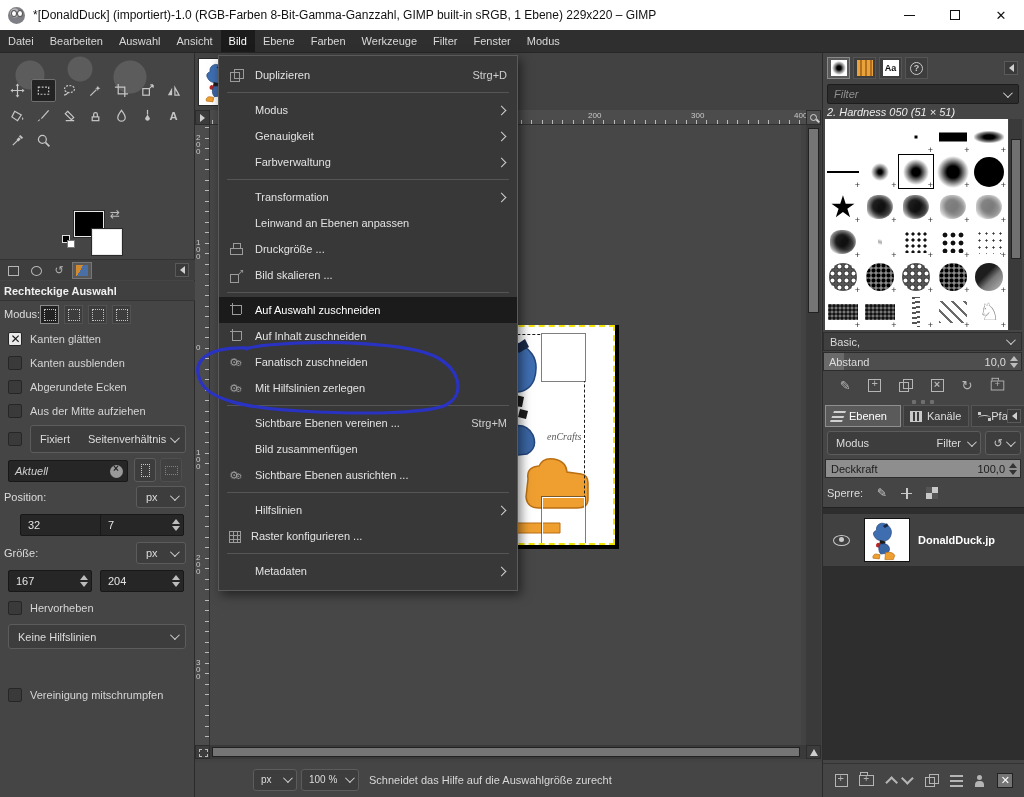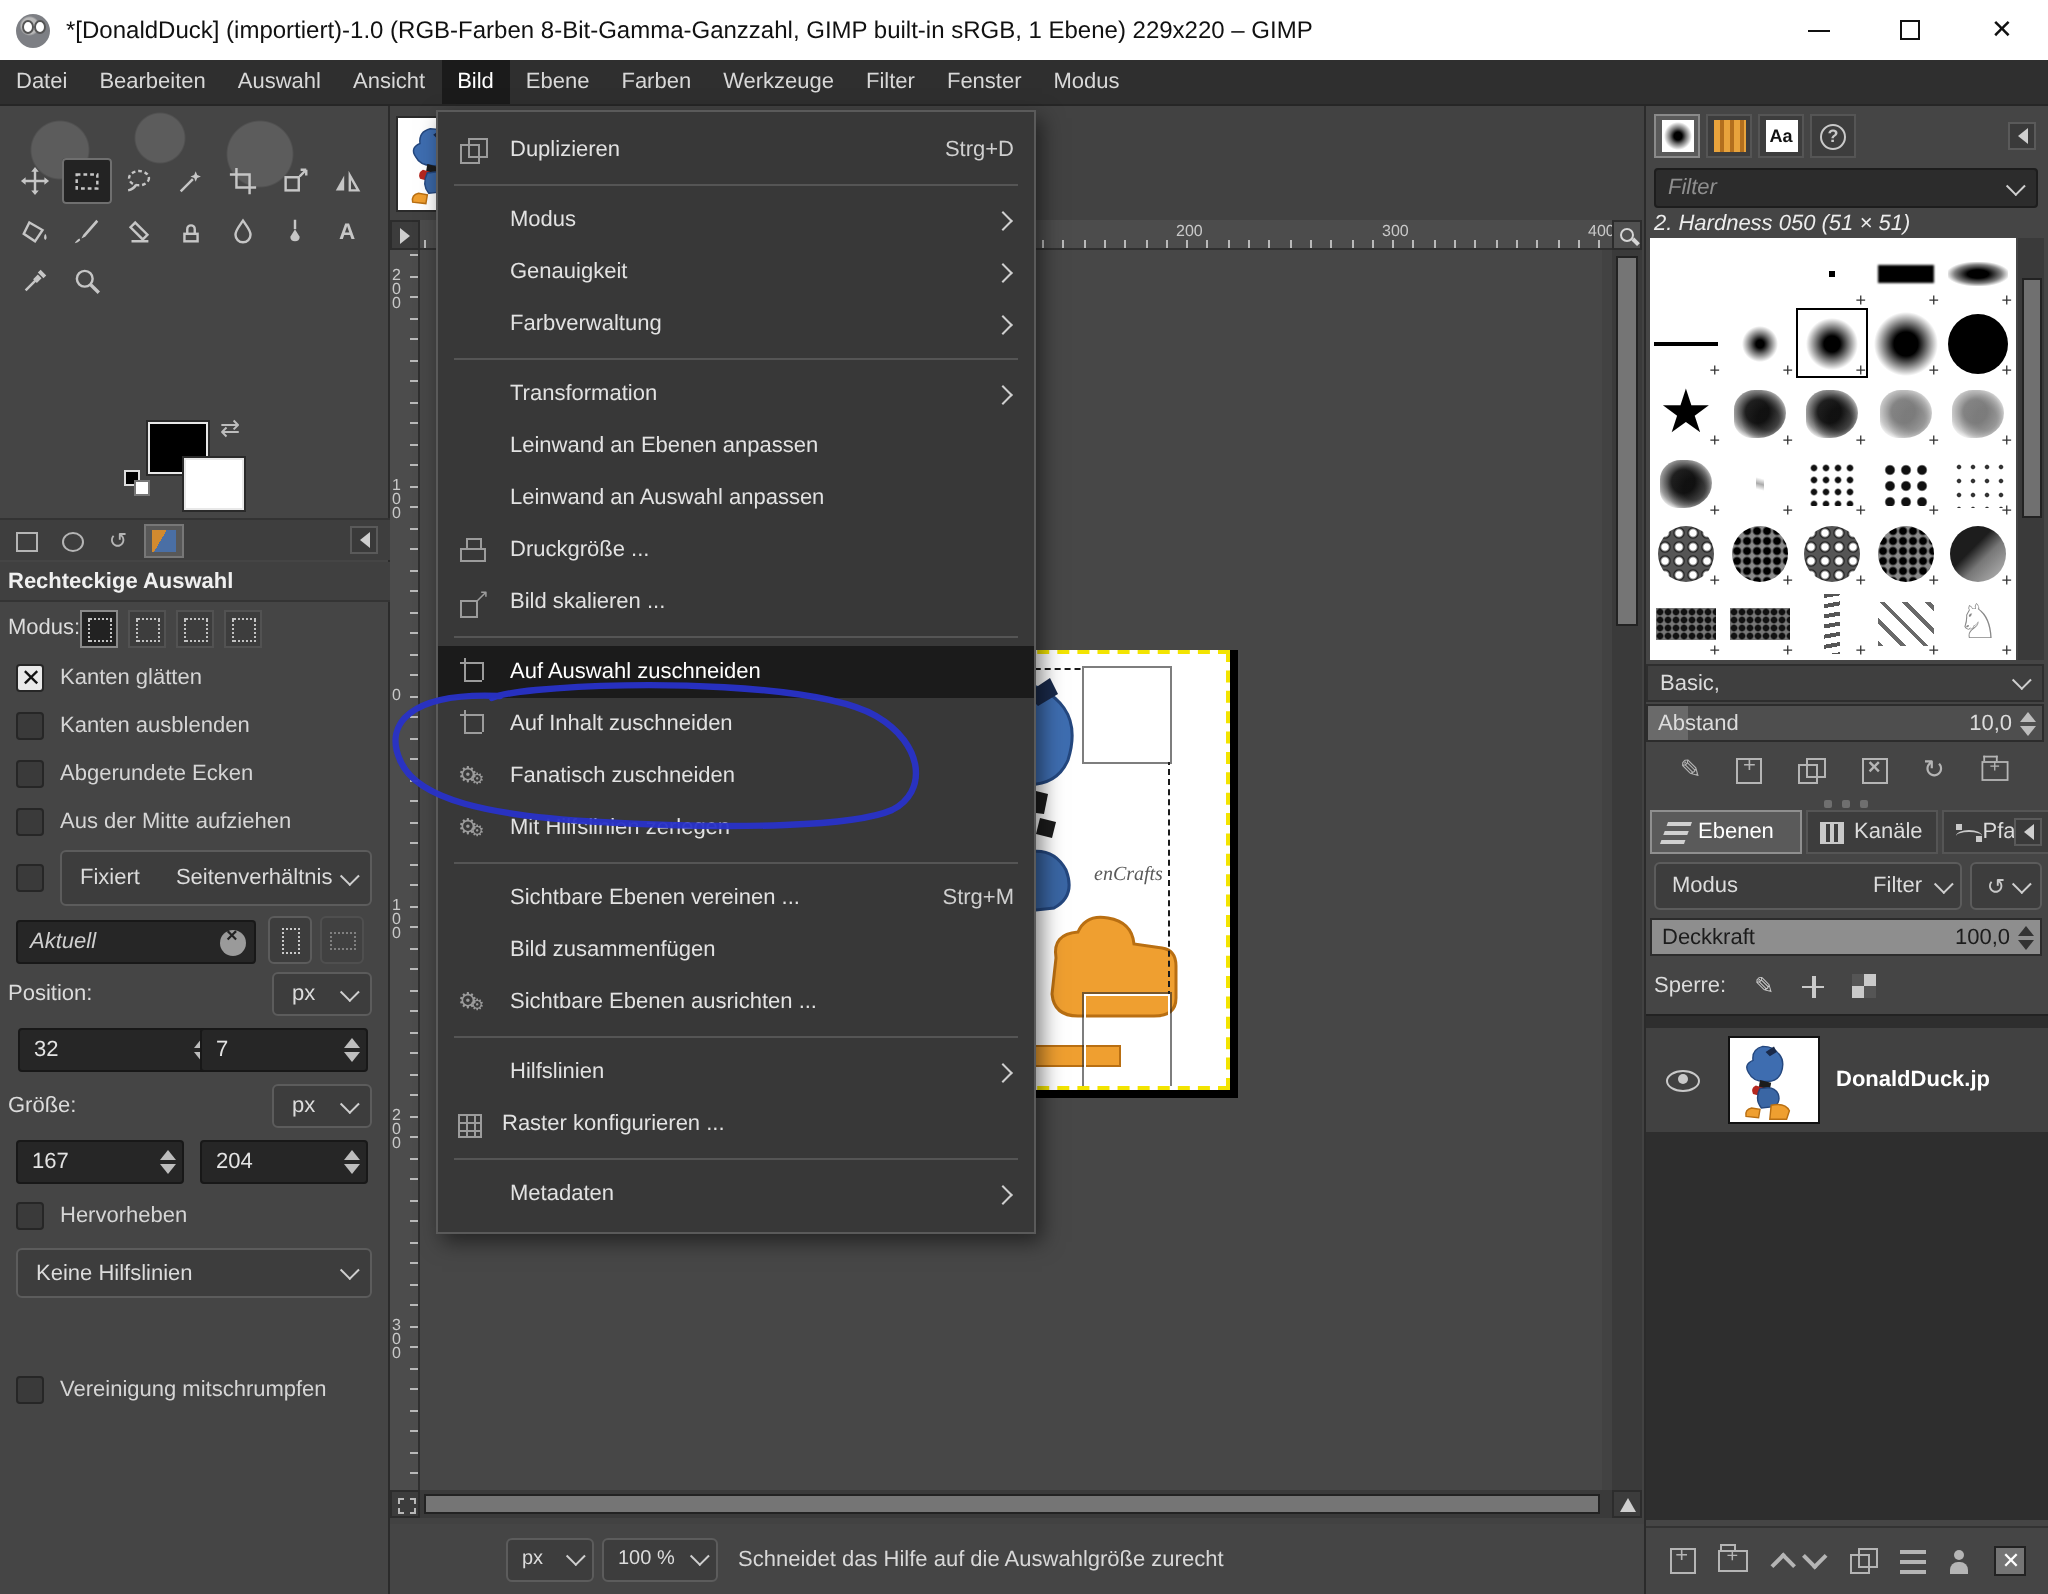--- a/index.html
+++ b/index.html
@@ -509,21 +509,21 @@
       </span>
     <span class="orient-btn land dim" style="left:160px">
         <span class="p"></span>
       </span>
 
     <span class="abs" style="left:4px; top:438px">Position:</span>
     <div class="ubox" style="left:136px; top:433px">
       <span class="v">px</span>
       <span class="chev"></span>
     </div>
-    <div class="spin" style="left:9px; top:461px; width:100px">
+    <div class="spin" style="left:20px; top:461px; width:100px">
       <span class="v">32</span>
       <span class="arrows">
           <span class="tri-up"></span>
           <span class="tri-dn"></span>
         </span>
     </div>
     <div class="spin" style="left:100px; top:461px; width:84px">
       <span class="v">7</span>
       <span class="arrows">
           <span class="tri-up"></span>
@@ -996,24 +996,20 @@
       <div class="mitem">
         <span class="mic"></span>
         <span class="mlabel">Transformation</span>
         <span class="msub"></span>
       </div>
       <div class="mitem">
         <span class="mic"></span>
         <span class="mlabel">Leinwand an Ebenen anpassen</span>
       </div>
       <div class="mitem">
-        <span class="mic"></span>
-        <span class="mlabel">Leinwand an Auswahl anpassen</span>
-      </div>
-      <div class="mitem">
         <span class="mic mi-print-size"></span>
         <span class="mlabel">Druckgröße ...</span>
       </div>
       <div class="mitem">
         <span class="mic mi-scale-image"></span>
         <span class="mlabel">Bild skalieren ...</span>
       </div>
       <div class="msep"></div>
       <div class="mitem hl">
         <span class="mic mi-crop"></span>

